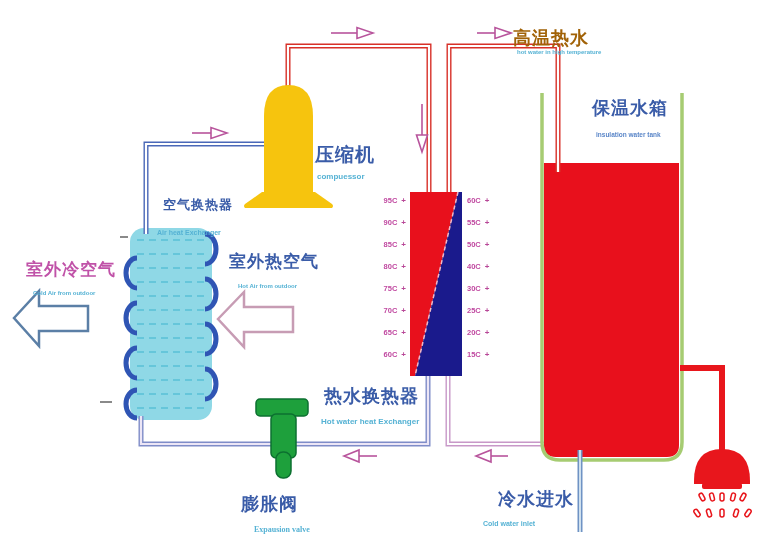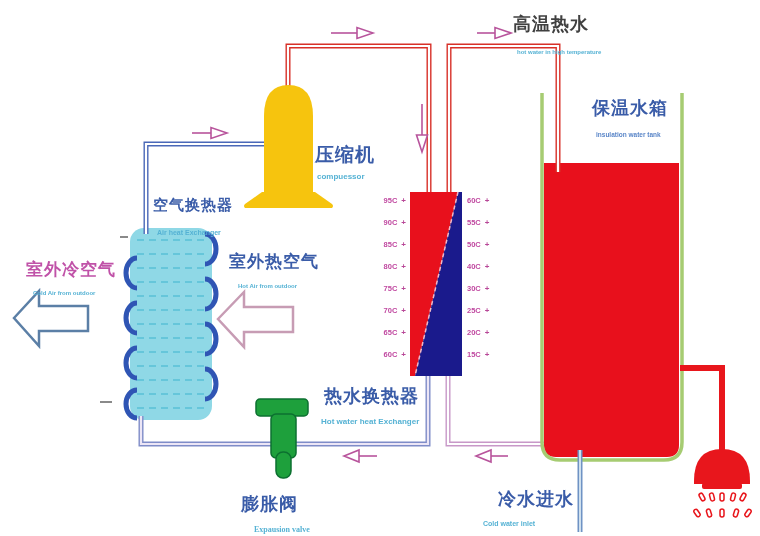--- a/index.html
+++ b/index.html
@@ -3,21 +3,21 @@
 <meta charset="utf-8">
 <style>
   html,body{margin:0;padding:0;background:#ffffff;}
   .canvas{position:relative;width:760px;height:536px;background:#ffffff;overflow:hidden;
           font-family:"Liberation Sans",sans-serif;}
   .canvas svg{position:absolute;left:0;top:0;}
   .lbl{position:absolute;white-space:nowrap;}
   .en{color:#55b2d4;font-size:7px;font-weight:bold;margin-top:44px;}
   .zh{color:#3a5ca8;font-size:18px;font-weight:bold;letter-spacing:1px;}
   .zh.magenta{color:#c052a8;}
-  .zh.teal{color:#404040;}
+  .zh.teal{color:#a16207;margin-top:14px;}
   
   .tempcol{position:absolute;top:190px;width:34px;}
   .trow{height:22px;line-height:22px;font-size:7.5px;font-weight:bold;color:#c048a0;
         display:flex;gap:4px;align-items:center;}
   .tempcol.left{left:372px;}
   .tempcol.left .trow{justify-content:flex-end;}
   .tempcol.right{left:467px;}
   .plus{font-size:8px;color:#b84898;}
 </style>
 </head>
@@ -152,21 +152,21 @@
 <div class="lbl en" style="left:517px;top:5px;font-size:6px;">hot water in high temperature</div>
 <div class="lbl zh teal" style="left:513px;top:12px;">高温热水</div>
 
 <div class="lbl en" style="left:596px;top:87px;font-size:6.5px;color:#5a86c8;">insulation water tank</div>
 <div class="lbl zh" style="left:592px;top:96px;">保温水箱</div>
 
 <div class="lbl en" style="left:317px;top:128px;font-size:8px;">compuessor</div>
 <div class="lbl zh" style="left:315px;top:142px;font-size:19px;">压缩机</div>
 
 <div class="lbl en" style="left:157px;top:185px;">Air heat Exchanger</div>
-<div class="lbl zh" style="left:153px;top:196px;font-size:15px;">空气换热器</div>
+<div class="lbl zh" style="left:163px;top:196px;font-size:13px;">空气换热器</div>
 
 <div class="lbl en" style="left:33px;top:246px;font-size:6px;">Cold Air from outdoor</div>
 <div class="lbl zh magenta" style="left:26px;top:258px;font-size:17px;">室外冷空气</div>
 
 <div class="lbl en" style="left:238px;top:239px;font-size:6px;">Hot Air from outdoor</div>
 <div class="lbl zh" style="left:229px;top:250px;font-size:17px;">室外热空气</div>
 
 <div class="lbl en" style="left:321px;top:373px;font-size:8px;">Hot water heat Exchanger</div>
 <div class="lbl zh" style="left:324px;top:384px;text-align:center;">热水换热器</div>
 

